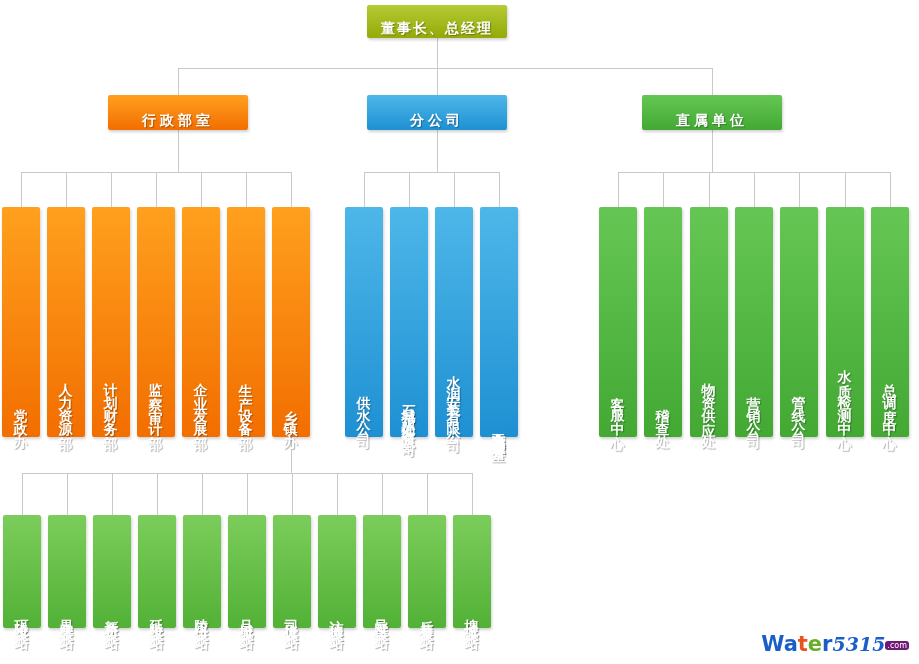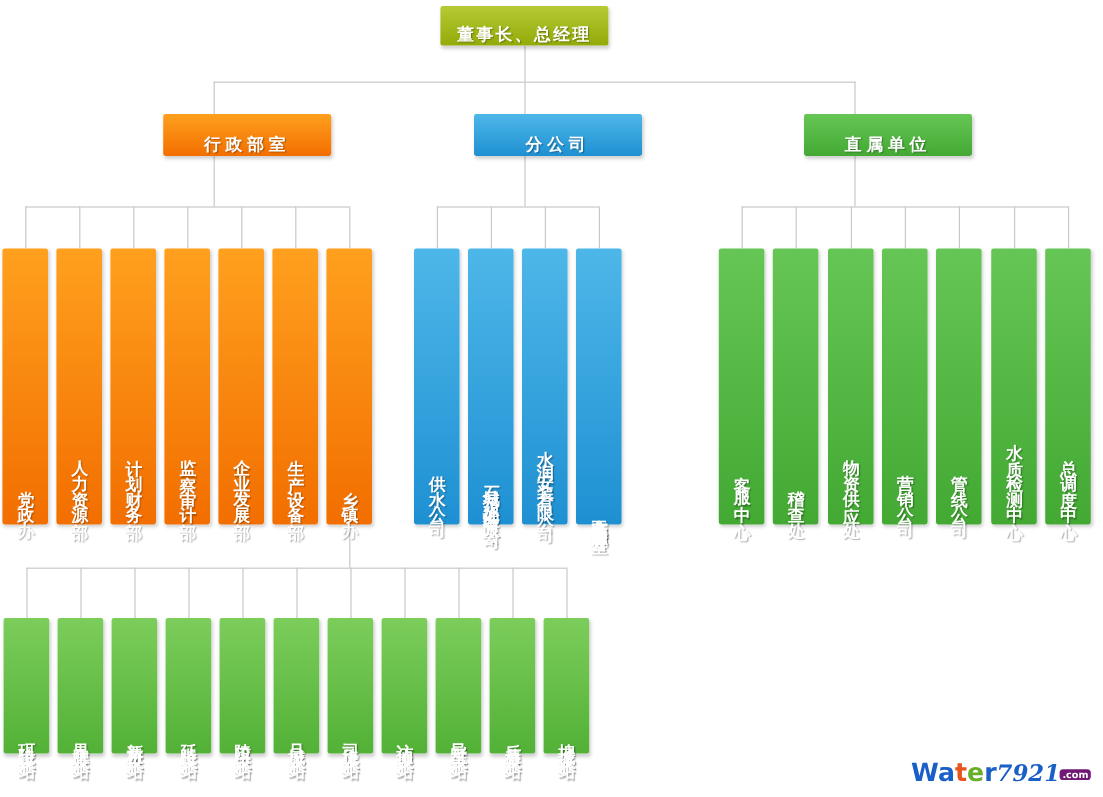--- a/index.html
+++ b/index.html
@@ -7,42 +7,42 @@
     position:relative;width:919px;height:664px;background:#fff;overflow:hidden;
     font-family:"DejaVu Sans","Liberation Sans",sans-serif;
   }
   .cline{position:absolute;background:#c9c9c9;}
   .box{
     position:absolute;display:flex;align-items:flex-end;justify-content:center;
     color:#fff;font-weight:bold;font-size:14px;border-radius:2px;
     text-shadow:1px 1px 1px rgba(0,0,0,.3);
     box-shadow:1px 2px 3px rgba(0,0,0,.18);
   }
-  .head{letter-spacing:4px;margin-left:28px;}
+  .head{letter-spacing:4px;}
   .root{top:5px;left:367px;width:140px;height:33px;letter-spacing:2px;
     background:linear-gradient(180deg,#b6ca35,#93aa08);}
   .orange{background:linear-gradient(180deg,#ffa01e,#f26e00);}
   .blue{background:linear-gradient(180deg,#4eb7e9,#1e90d2);}
   .green{background:linear-gradient(180deg,#66c655,#43a933);}
   .ltgreen{background:linear-gradient(180deg,#7ccd5b,#52b136);}
   .headrow{top:95px;height:35px;width:140px;}
   .col{top:207px;height:230px;width:38px;}
   .colb{top:515px;height:113px;width:38px;}
   .vtext{
     writing-mode:vertical-rl;text-orientation:upright;
     font-size:14px;font-weight:bold;line-height:1;
   }
   .logo{position:absolute;right:10px;bottom:8px;text-align:center;cursor:pointer;}
   .logo-l1{font-size:21px;font-weight:bold;line-height:1.1;white-space:nowrap;}
   .lg-blue{color:#1a5fc8;}
   .lg-orange{color:#e8541d;}
   .lg-green{color:#68ae28;}
   .lg-num{color:#1a5fc8;font-family:"DejaVu Serif","Liberation Serif",serif;
     font-style:italic;font-size:19px;font-weight:bold;}
-  .lg-com{color:#fff;background:#701a75;font-size:8px;font-weight:bold;
+  .lg-com{color:#fff;background:#701a75;font-size:8px;font-weight:normal;
     border-radius:3px;padding:0 2px;vertical-align:3px;font-style:normal;}
   .logo-l2{color:#1a5fc8;font-size:14px;font-weight:bold;letter-spacing:9px;
     margin-top:2px;white-space:nowrap;}
 </style>
 </head>
 <body>
 
 <div class="chart">
 
   <div id="connectors">
@@ -189,16 +189,16 @@
       <span class="vtext" style="letter-spacing: 4.08px;">导墅供水站</span>
     </div>
   <div class="box colb ltgreen" style="left:408px">
       <span class="vtext" style="letter-spacing: 4.08px;">后巷供水站</span>
     </div>
   <div class="box colb ltgreen" style="left:453px">
       <span class="vtext" style="letter-spacing: 4.08px;">埤城供水站</span>
     </div>
 
   <div class="logo">
-    <div class="logo-l1"><span class="lg-blue">Wa</span><span class="lg-orange">t</span><span class="lg-green">e</span><span class="lg-blue">r</span><span class="lg-num">7921</span><span class="lg-com">.com</span></div>
+    <div class="logo-l1"><span class="lg-blue">Wa</span><span class="lg-orange">t</span><span class="lg-green">e</span><span class="lg-blue">r</span><span class="lg-num">5315</span><span class="lg-com">.com</span></div>
   </div>
 
 </div>
 
 </body></html>

